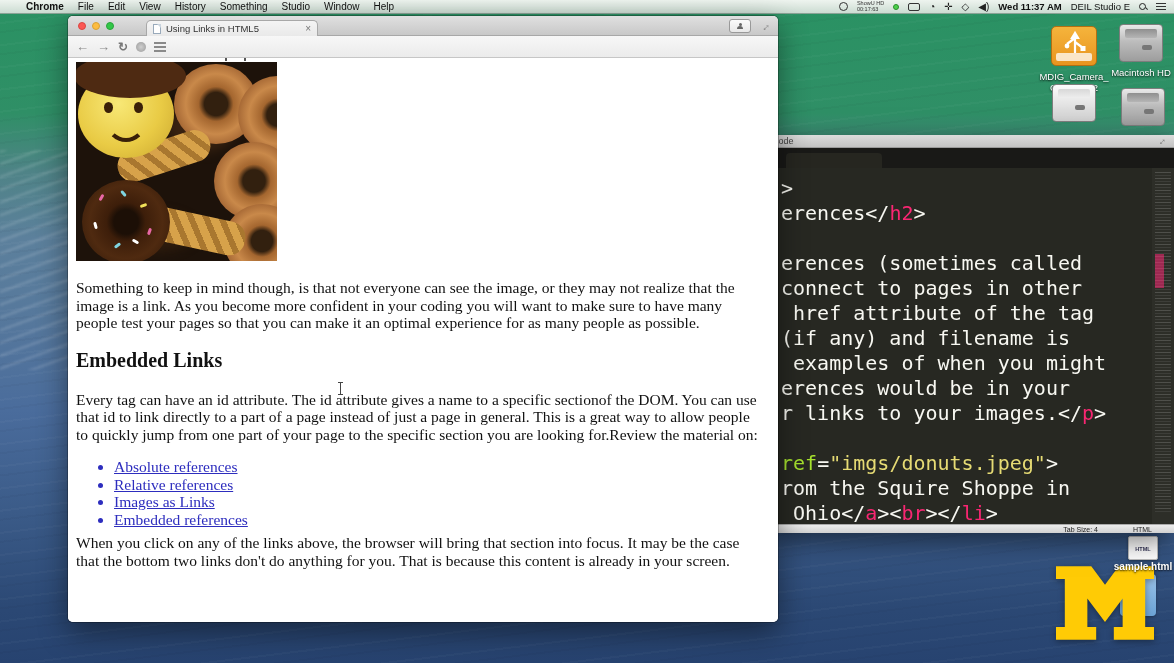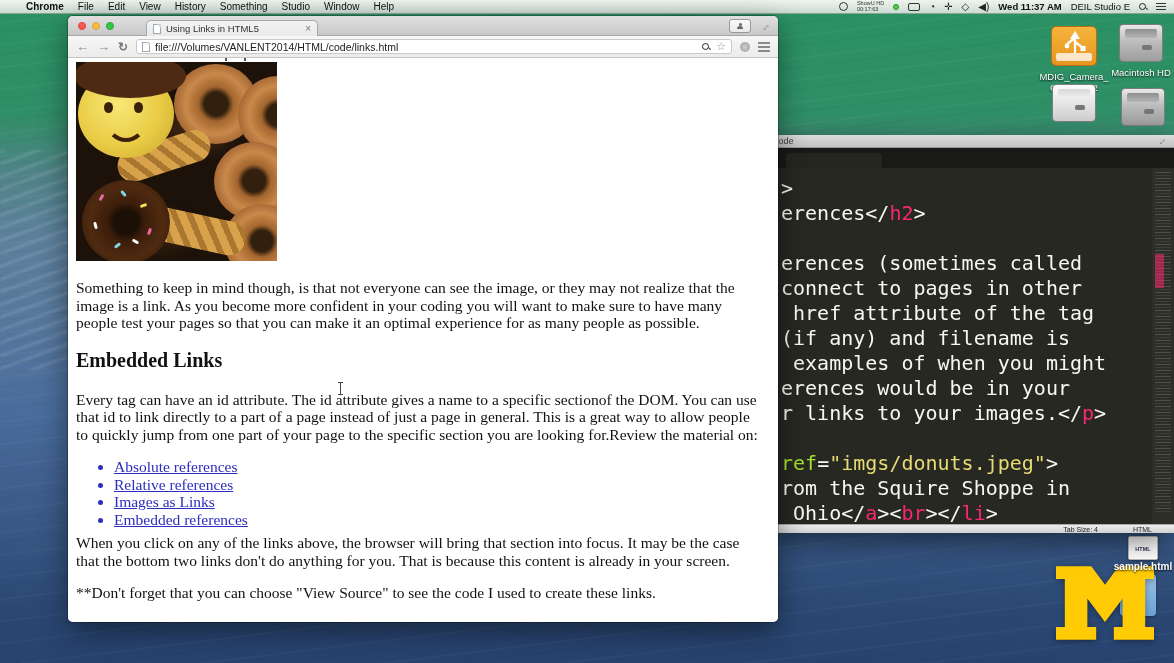--- a/index.html
+++ b/index.html
@@ -256,28 +256,20 @@
         <span class="profile-box">
             <span class="person"></span>
           </span>
         <span class="expand-arrow">↔</span>
       </div>
     </div>
     <div class="b-toolbar">
       <span class="nav-btn">←</span>
       <span class="nav-btn">→</span>
       <span class="reload">↻</span>
-      <div class="urlbar">
-        <span class="page-ico"></span>
-        <span class="url-text">file:///Volumes/VANLENT2014/HTML/code/links.html</span>
-        <span class="url-icons">
-          <span class="mag"></span>
-          <span class="star">☆</span>
-        </span>
-      </div>
       <span class="ext-ico"></span>
       <span class="menu-ico">
           <i></i>
           <i></i>
           <i></i>
         </span>
     </div>
     <div class="b-content">
       <span class="frag" style="left:157px;"></span>
       <span class="frag" style="left:176px;"></span>
@@ -311,18 +303,17 @@
       <p class="para p1">Something to keep in mind though, is that not everyone can see the image, or they may not realize that the image is a link. As you become more confident in your coding you will want to make sure to have many people test your pages so that you can make it an optimal experience for as many people as possible.</p>
       <h2 class="h2">Embedded Links</h2>
       <p class="para p2">Every tag can have an id attribute. The id attribute gives a name to a specific sectionof the DOM. You can use that id to link directly to a part of a page instead of just a page in general. This is a great way to allow people to quickly jump from one part of your page to the specific section you are looking for.Review the material on:</p>
       <ul class="linklist">
         <li><a>Absolute references</a></li>
         <li><a>Relative references</a></li>
         <li><a>Images as Links</a></li>
         <li><a>Embedded references</a></li>
       </ul>
       <p class="para p3">When you click on any of the links above, the browser will bring that section into focus. It may be the case that the bottom two links don't do anything for you. That is because this content is already in your screen.</p>
-      <p class="para p4">**Don't forget that you can choose "View Source" to see the code I used to create these links.</p>
       <span class="cursor-ibeam"></span>
     </div>
   </div>
 
 </div>
 
 </body></html>

